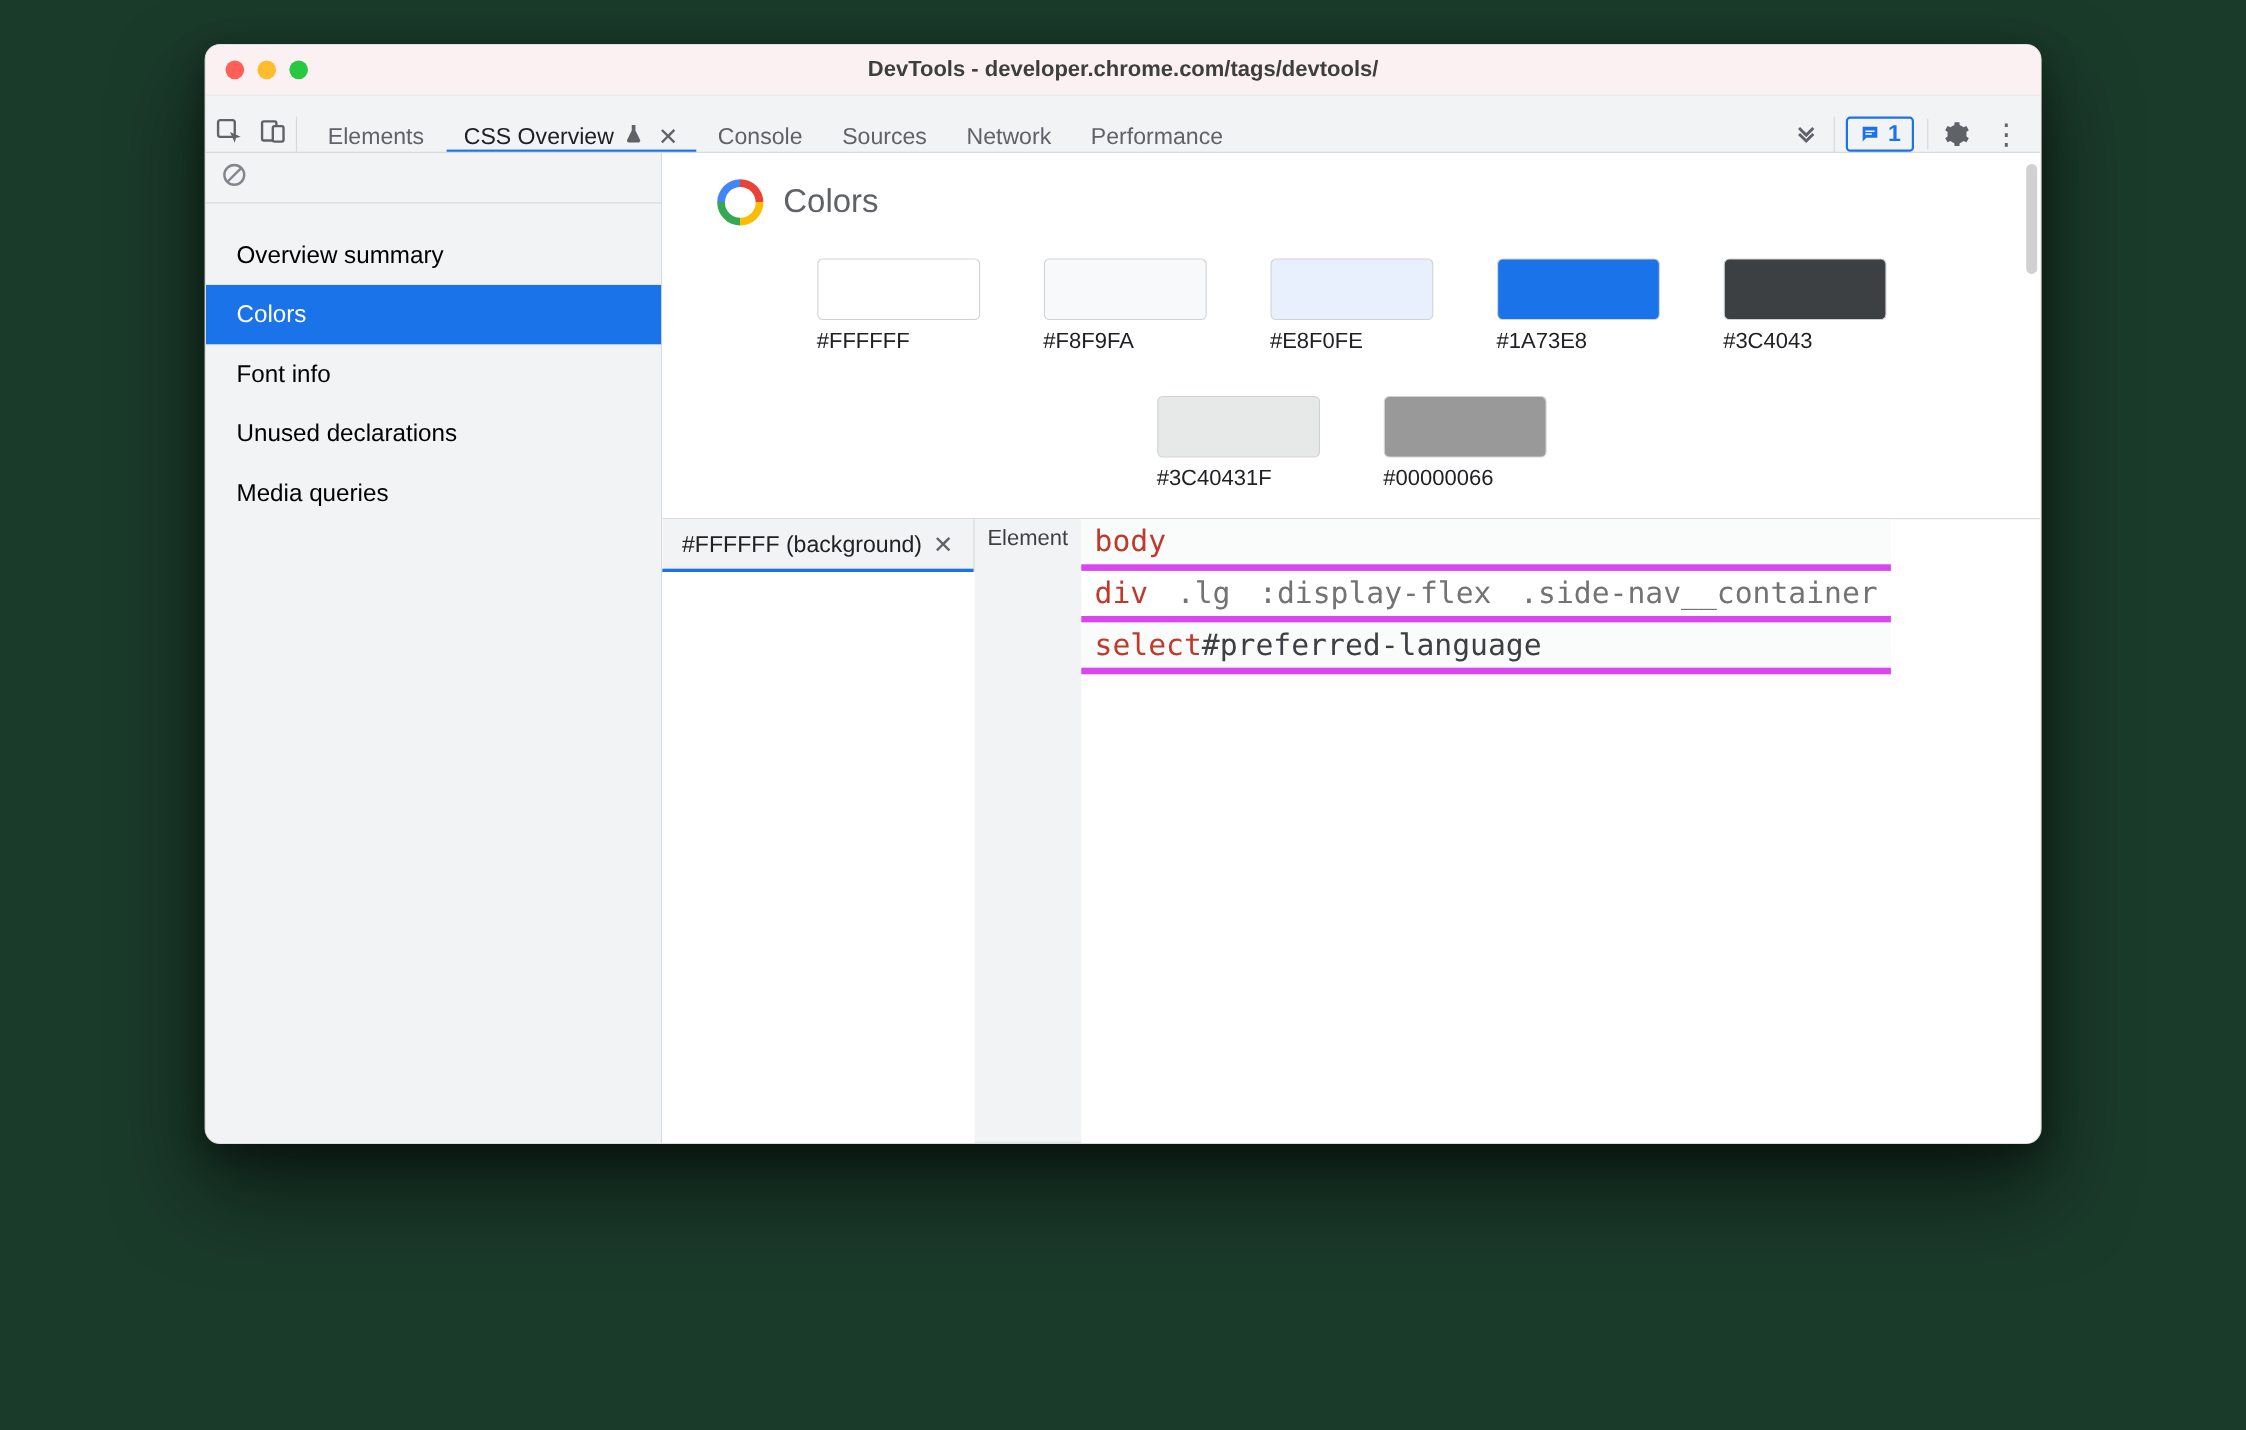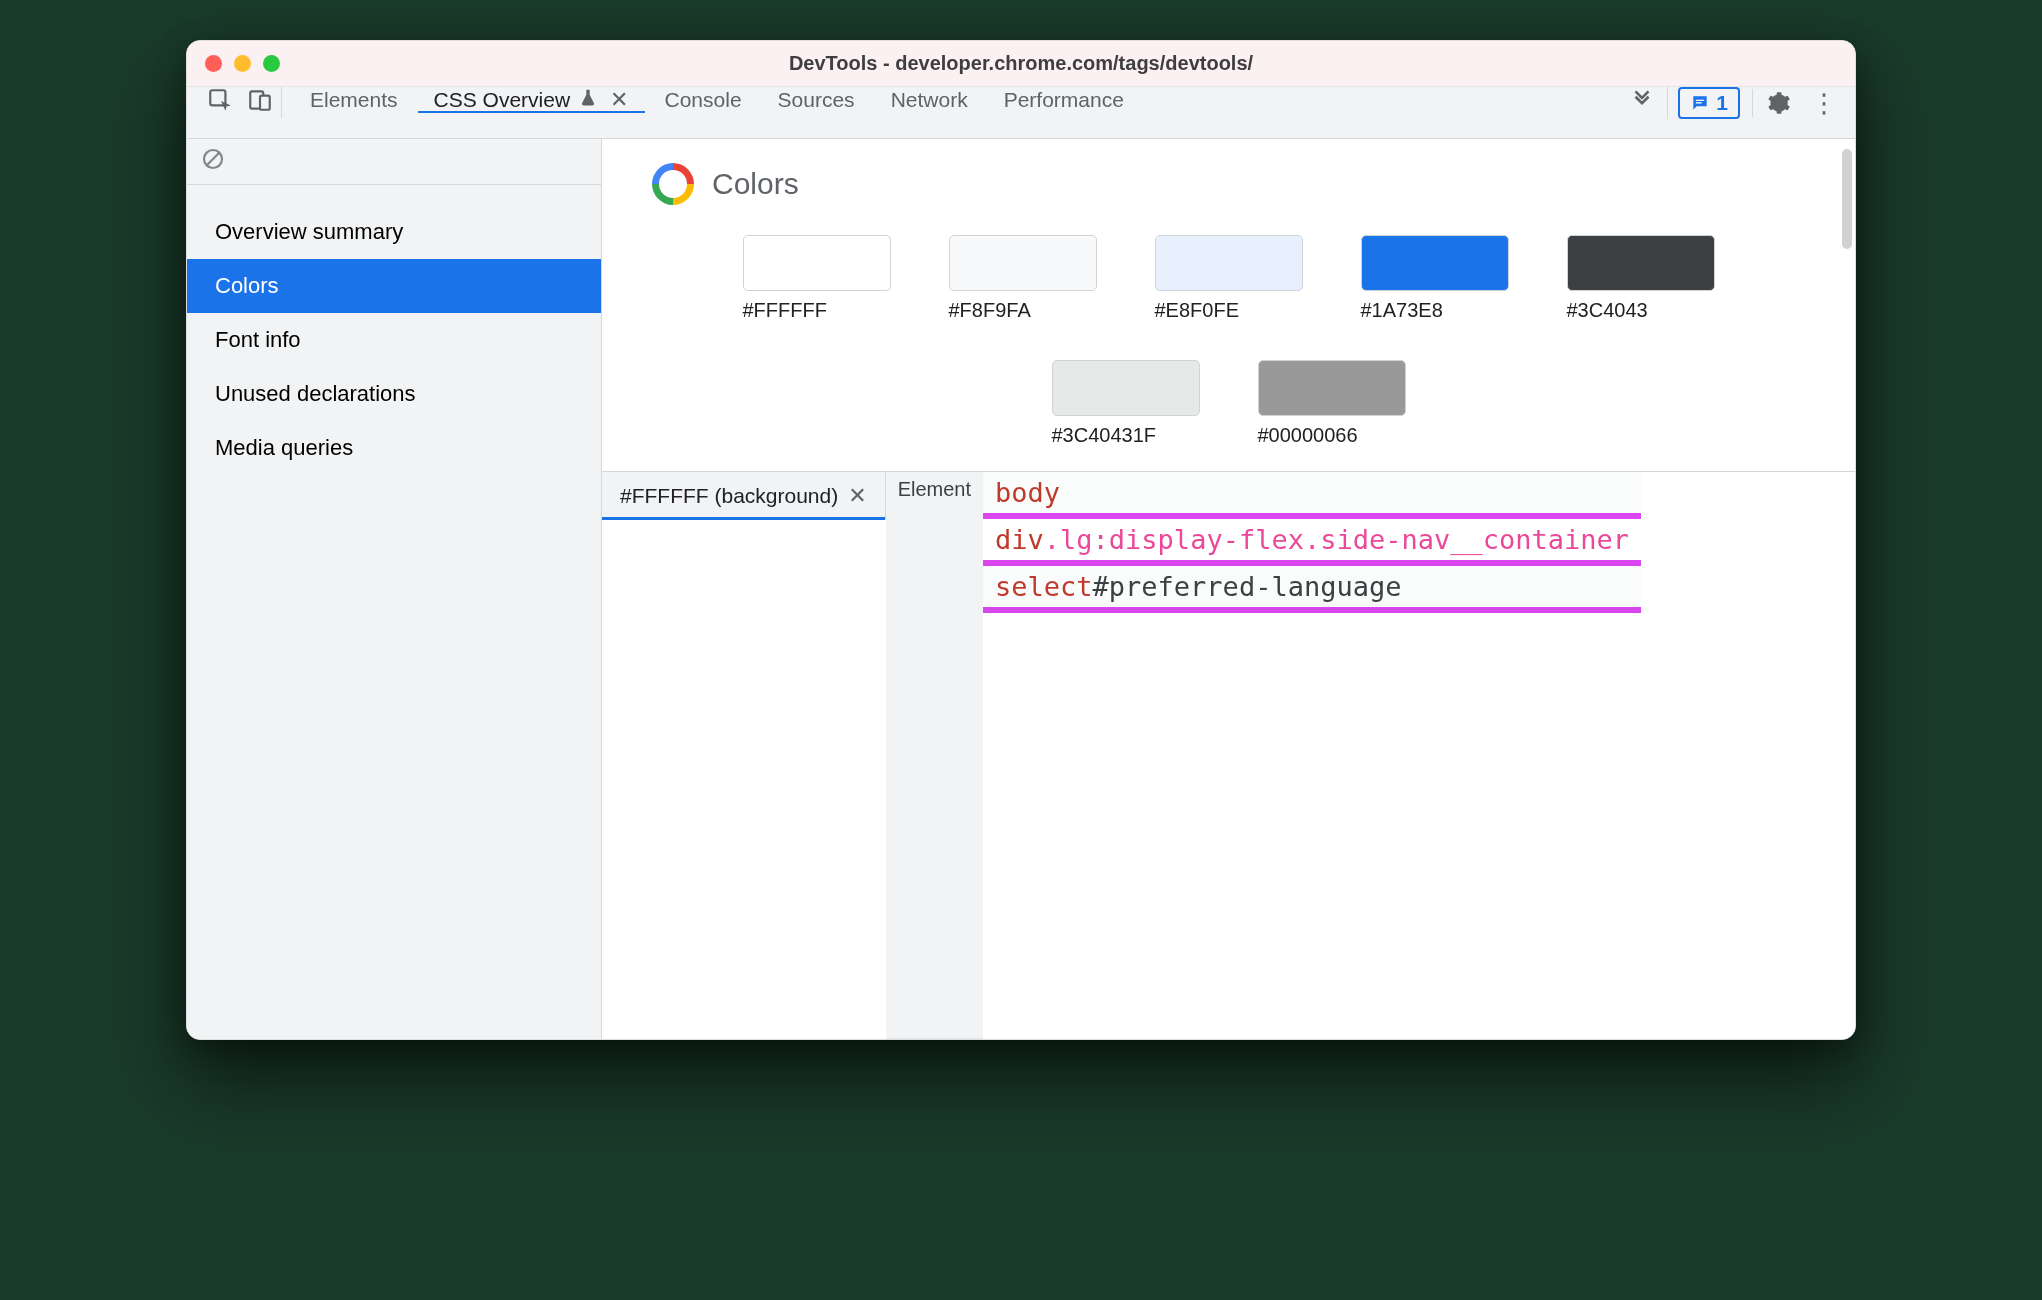--- a/index.html
+++ b/index.html
@@ -41,22 +41,22 @@
     position: absolute; left: 0; right: 0;
     text-align: center;
     font-size: 20px; font-weight: 700; color: #3e3e3e;
     pointer-events: none;
   }
   
   .tabbar {
     height: 52px;
     background: #f2f3f4;
     border-bottom: 1px solid #d5d7d9;
-    display: flex; align-items: flex-start;
-    padding: 0 10px 0 20px;
+    display: flex; align-items: flex-end;
+    padding: 0 10px 0 8px;
   }
   .tool-icons { display: flex; align-items: center; gap: 14px; padding-right: 8px; border-right: 1px solid #d5d7d9; margin-right: 10px; }
   .tool-icons svg { width: 26px; height: 26px; fill: none; stroke: #5f6368; stroke-width: 2; }
   .tabs { display: flex; align-items: stretch; flex: 1; overflow: hidden; }
   .tab {
     display: flex; align-items: center;
     padding: 0 18px;
     color: #5f6368; font-size: 21px;
     gap: 8px;
     cursor: default;
@@ -149,21 +149,21 @@
   .details-head {
     background:#f2f3f4; padding:6px 12px; font-size:20px; color:#3c4043;
     border-bottom:1px solid #e3e5e7;
   }
   .elem-row {
     padding: 5px 12px; font-family: Menlo, Consolas, monospace; font-size:27px;
     border-bottom: 6px solid #d946ef;
   }
   .elem-row:nth-child(odd){ background:#fafbfb; }
   .sel-tag { color:#c0392b; }
-  .sel-class { color:#ec4899; }
+  .sel-class { color:#737373;margin-left:26px; }
   .sel-id { color:#3c4043; }
 
   
   .scroll-thumb {
     position:absolute; right:3px; top:10px; width:10px; height:100px;
     background: rgba(0,0,0,0.18); border-radius:6px;
   }
 </style>
 </head>
 <body>

